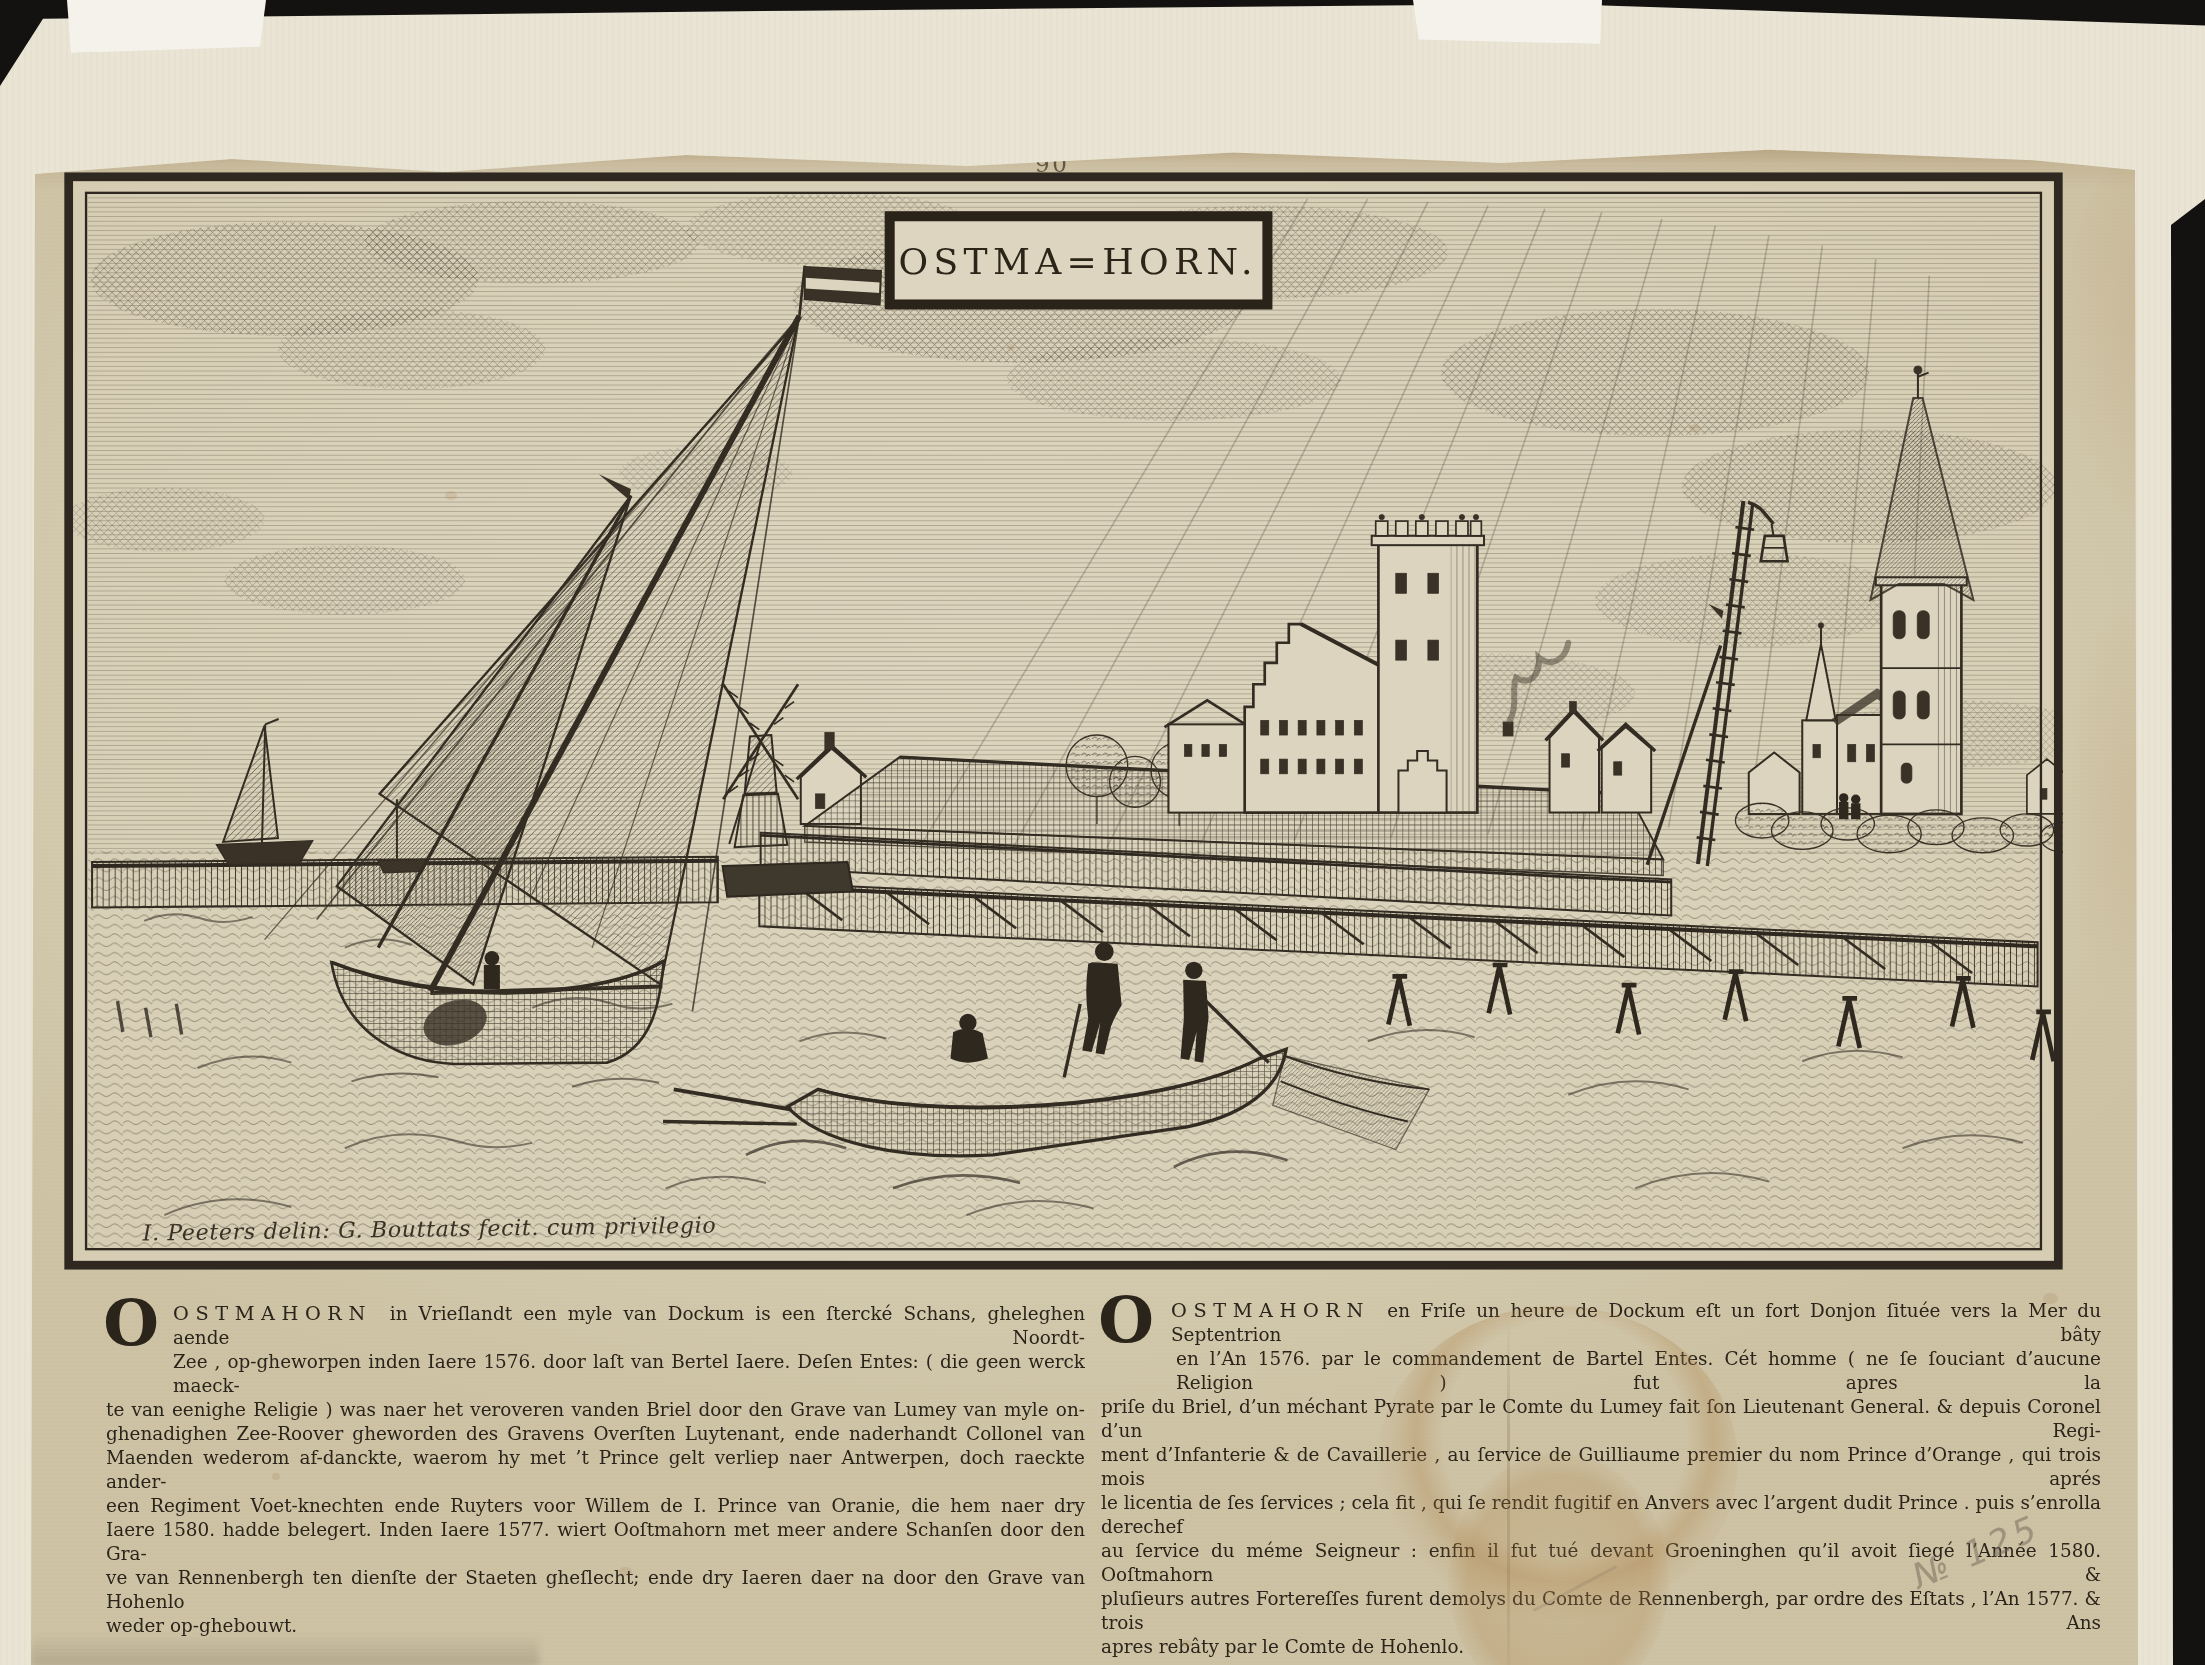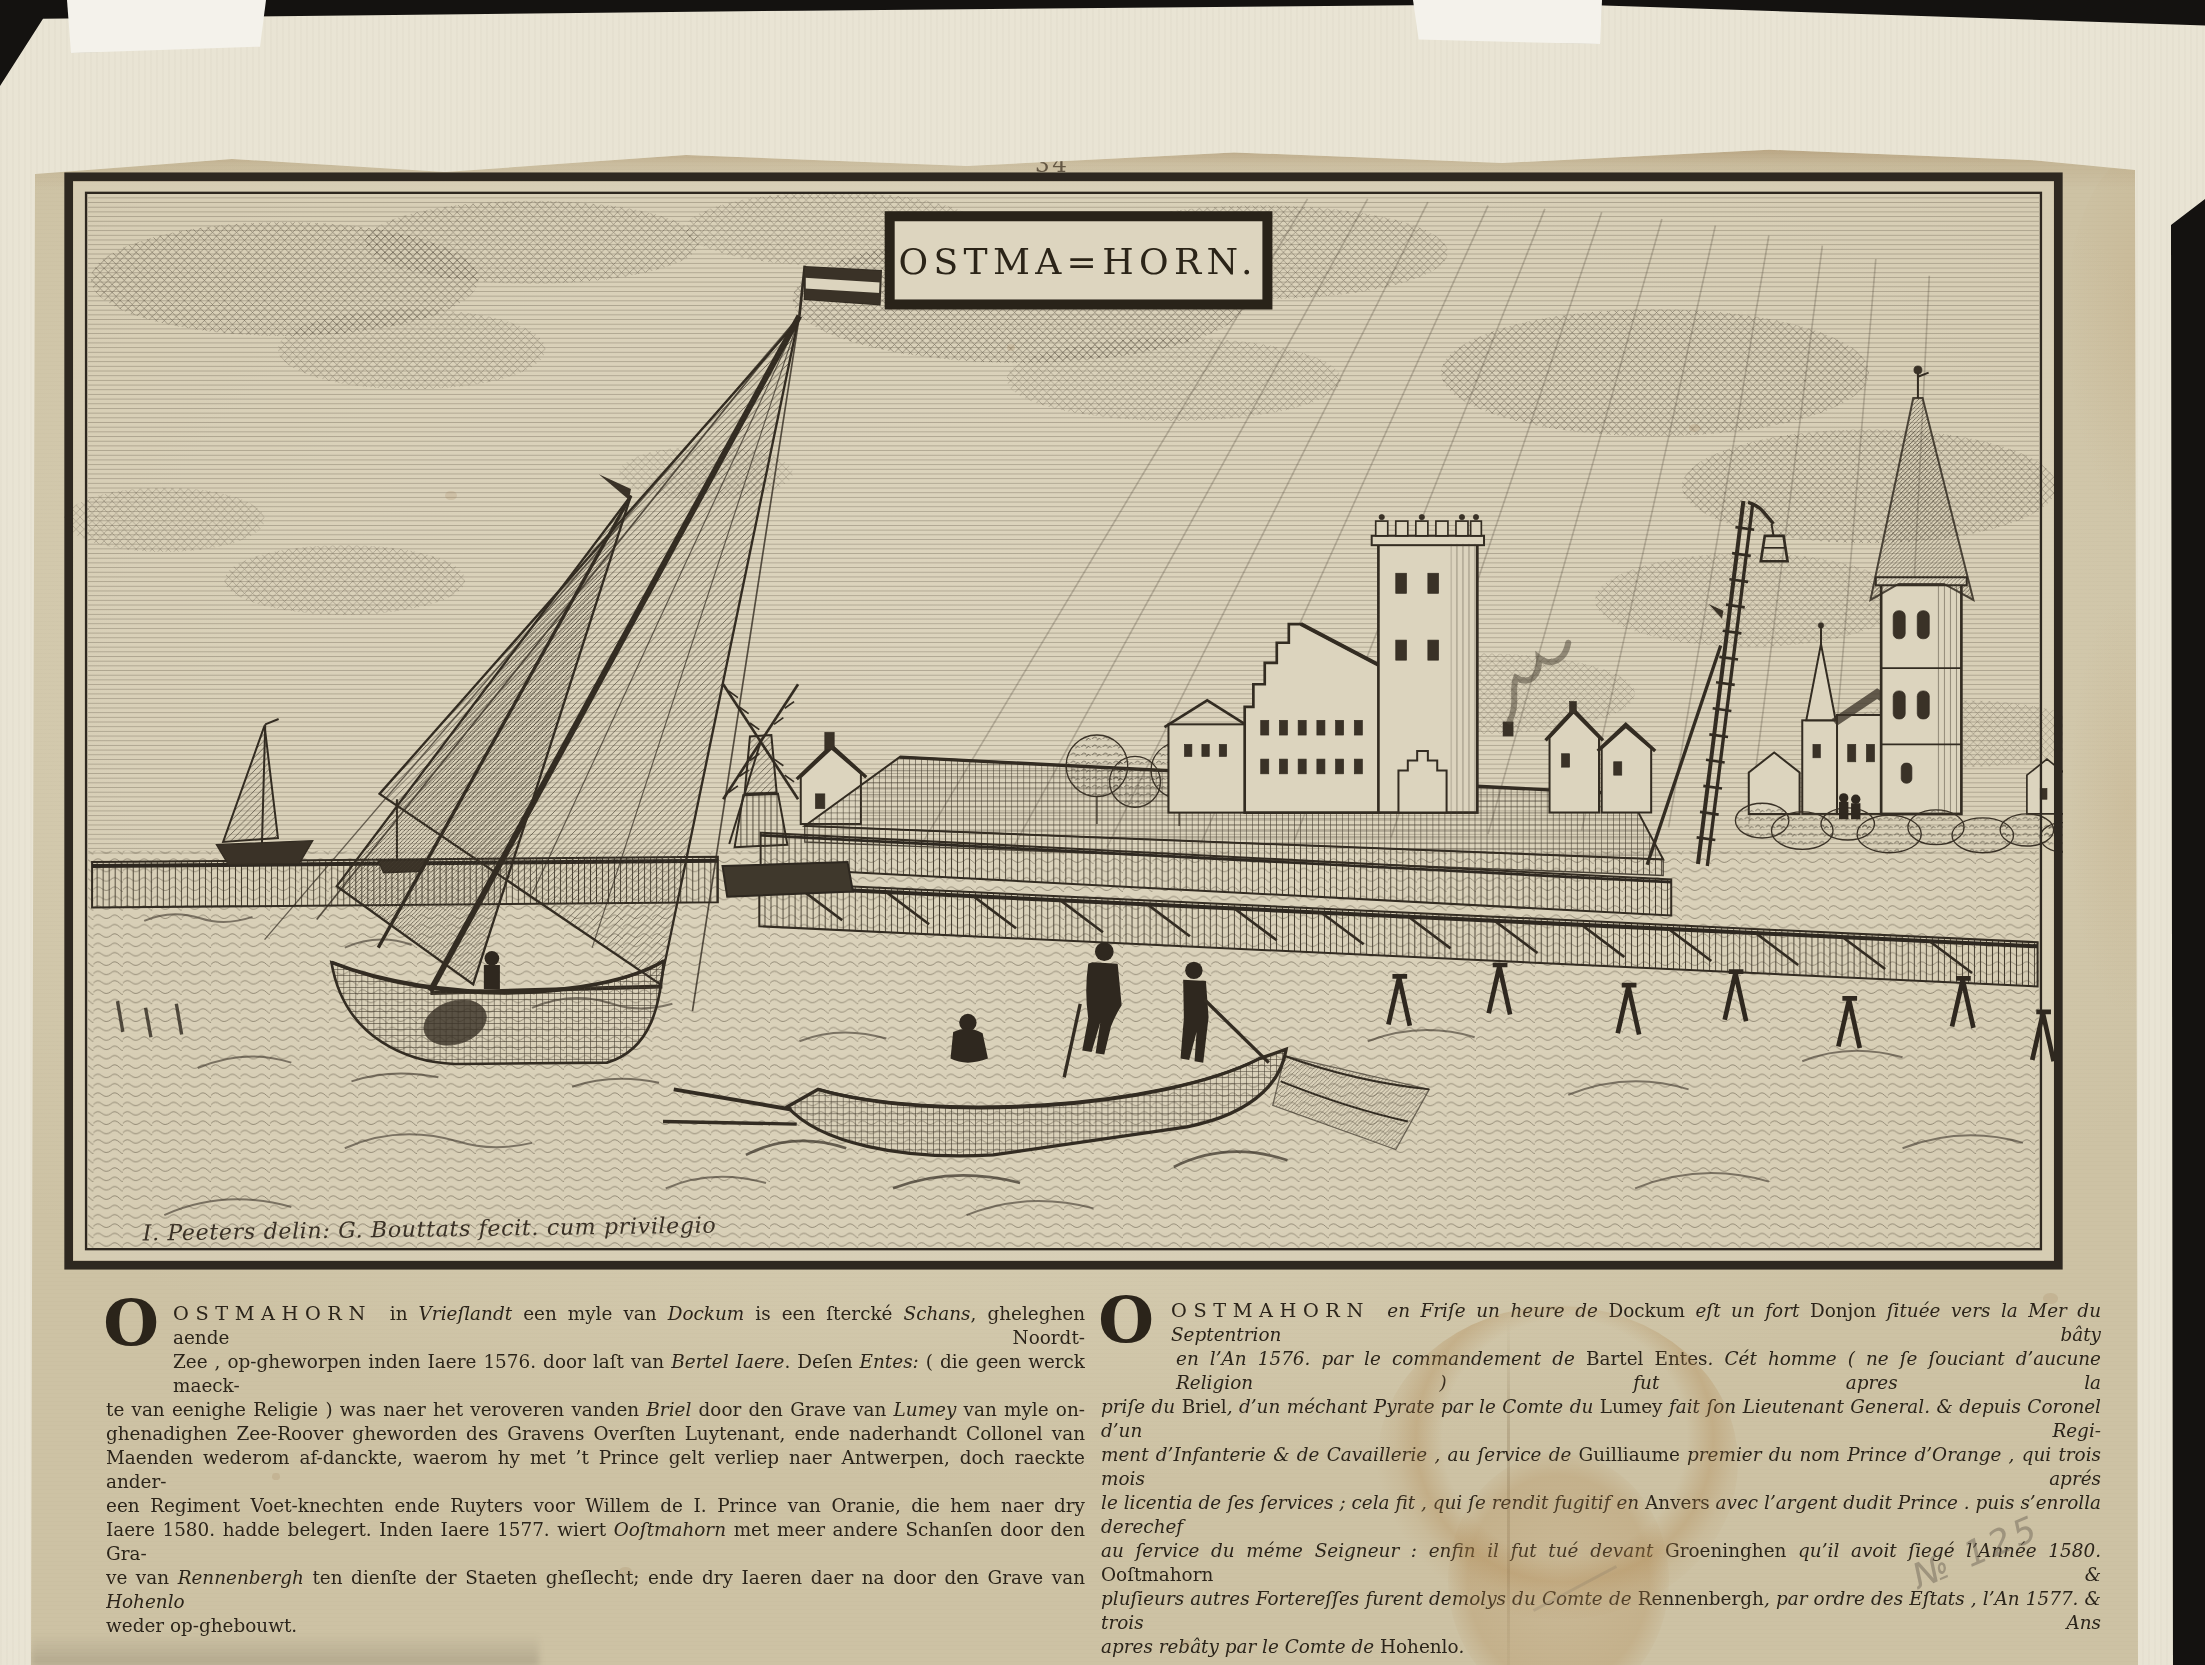--- a/index.html
+++ b/index.html
@@ -25,21 +25,21 @@
   .plate{position:absolute;left:33px;top:29px;}
   .pagenum{position:absolute;left:1004px;top:8px;font-size:23px;color:rgba(72,60,44,.8);letter-spacing:2.7px;}
   
   .txt{position:absolute;color:#2b241a;}
   .txt-nl{left:75px;top:1159px;width:979px;font-size:18.4px;line-height:24px;}
   .txt-fr{left:1070px;top:1156px;width:1000px;font-size:18.4px;line-height:24px;}
   .tl{text-align:justify;text-align-last:justify;white-space:normal;overflow:hidden;}
   .tl.last{text-align:center;text-align-last:left;}
   .dropcap{position:absolute;left:-2.7px;top:-5.3px;font-size:64px;line-height:52px;font-weight:bold;color:#2b241a;}
   .seg-r{font-style:normal;}
-  .seg-i{font-style:italic;margin-top:40px;}
+  .seg-i{margin-top:40px;}
   .seg-c{font-style:normal;letter-spacing:.34em;font-size:1.05em;}
   
   .stain{position:absolute;border-radius:50%;pointer-events:none;}
   .stain-main{left:1346px;top:1163px;width:361px;height:314px;
      background:radial-gradient(ellipse at 52% 42%, rgba(190,150,95,0) 46%, rgba(172,128,70,.30) 56%, rgba(172,128,70,.10) 64%, transparent 72%);}
   .stain-main2{left:1417px;top:1310px;width:221px;height:254px;
      background:radial-gradient(ellipse at 50% 50%, rgba(186,146,92,.18) 0%, rgba(172,128,70,.26) 58%, transparent 74%);}
   .stain-tr{left:2032px;top:13.4px;width:147px;height:374px;
      background:radial-gradient(ellipse at 60% 40%, rgba(176,134,78,.16) 0%, transparent 70%);}
   .stain-rm{left:2039px;top:455px;width:114px;height:414px;
@@ -60,21 +60,21 @@
 
 <div class="stage">
 
   <div class="backing"></div>
   <div class="tab tab1"></div>
   <div class="tab tab2"></div>
 
   <div class="sheet">
     <div class="deckle"></div>
     <div class="texture"></div>
-    <div class="pagenum">34</div>
+    <div class="pagenum">90</div>
 
     <svg class="plate" width="1999" height="1098" viewBox="0 0 2990 1642">
       <defs>
         <pattern id="hl" width="14" height="7" patternUnits="userSpaceOnUse">
           <path d="M0,3.5H14" stroke="#554b3b" stroke-width="0.9"></path>
         </pattern>
         <pattern id="xh" width="12" height="12" patternUnits="userSpaceOnUse">
           <path d="M0,12L12,0 M0,0L12,12" stroke="#4d4437" stroke-width="0.9"></path>
         </pattern>
         <pattern id="dg" width="10" height="10" patternUnits="userSpaceOnUse">

